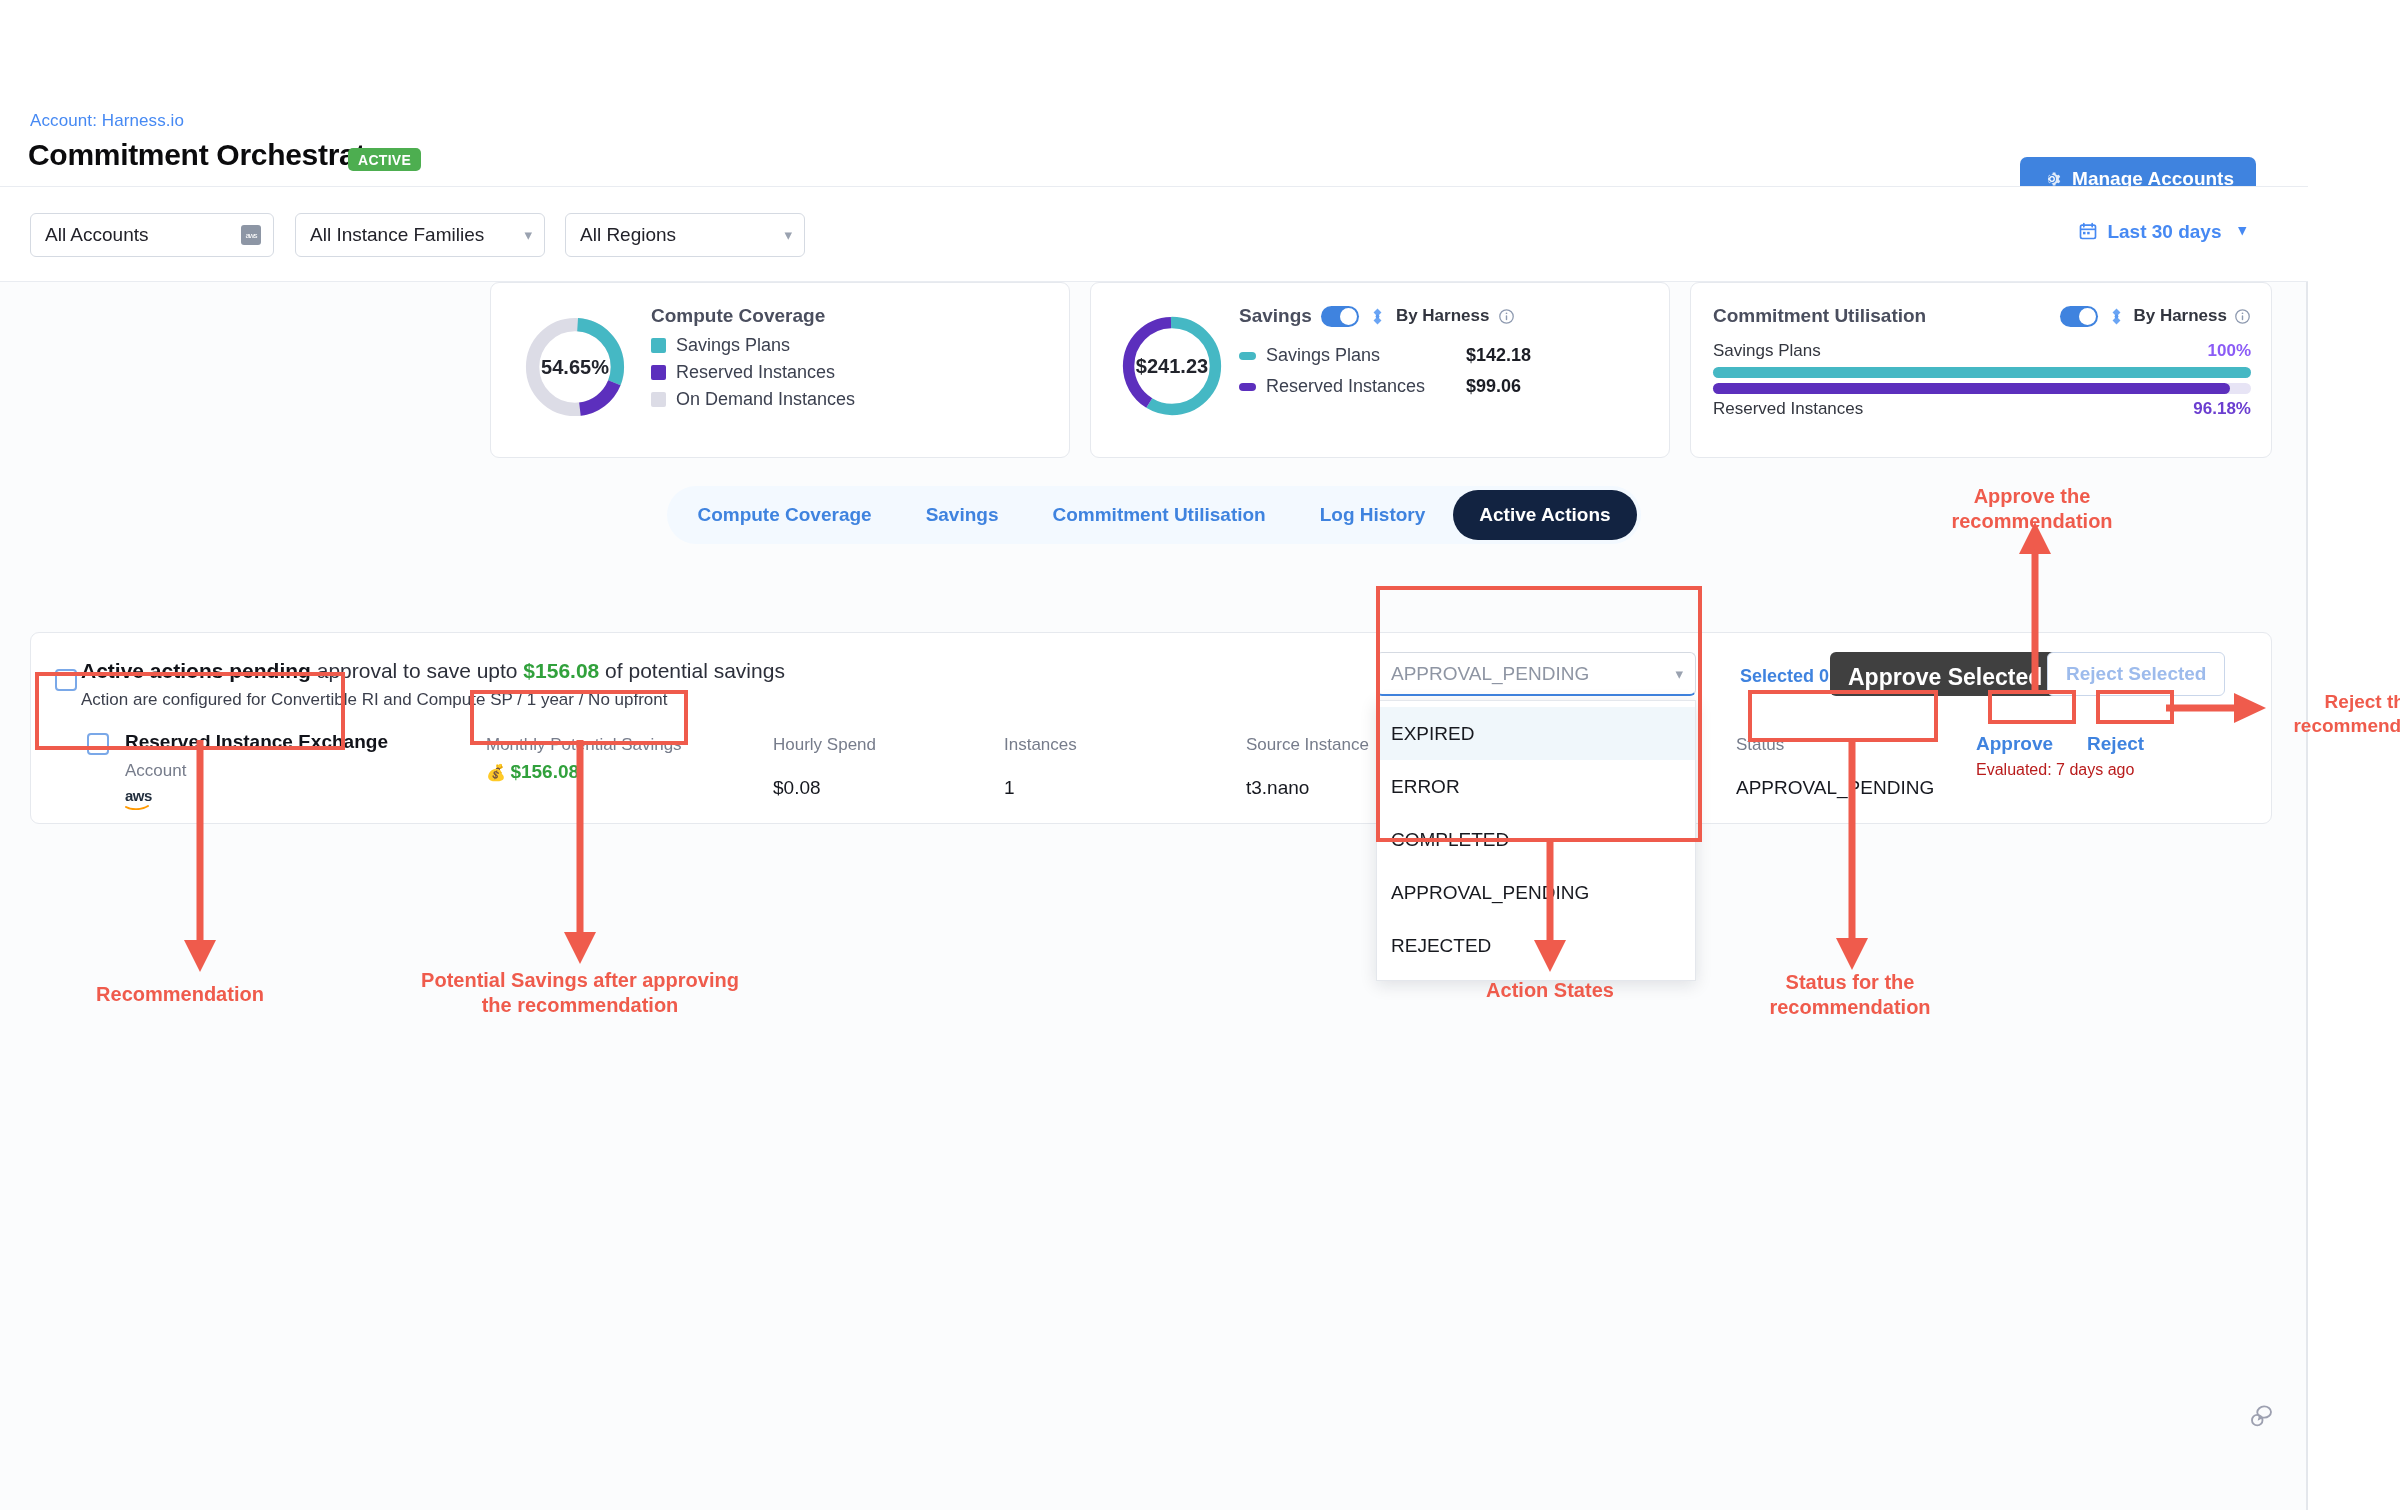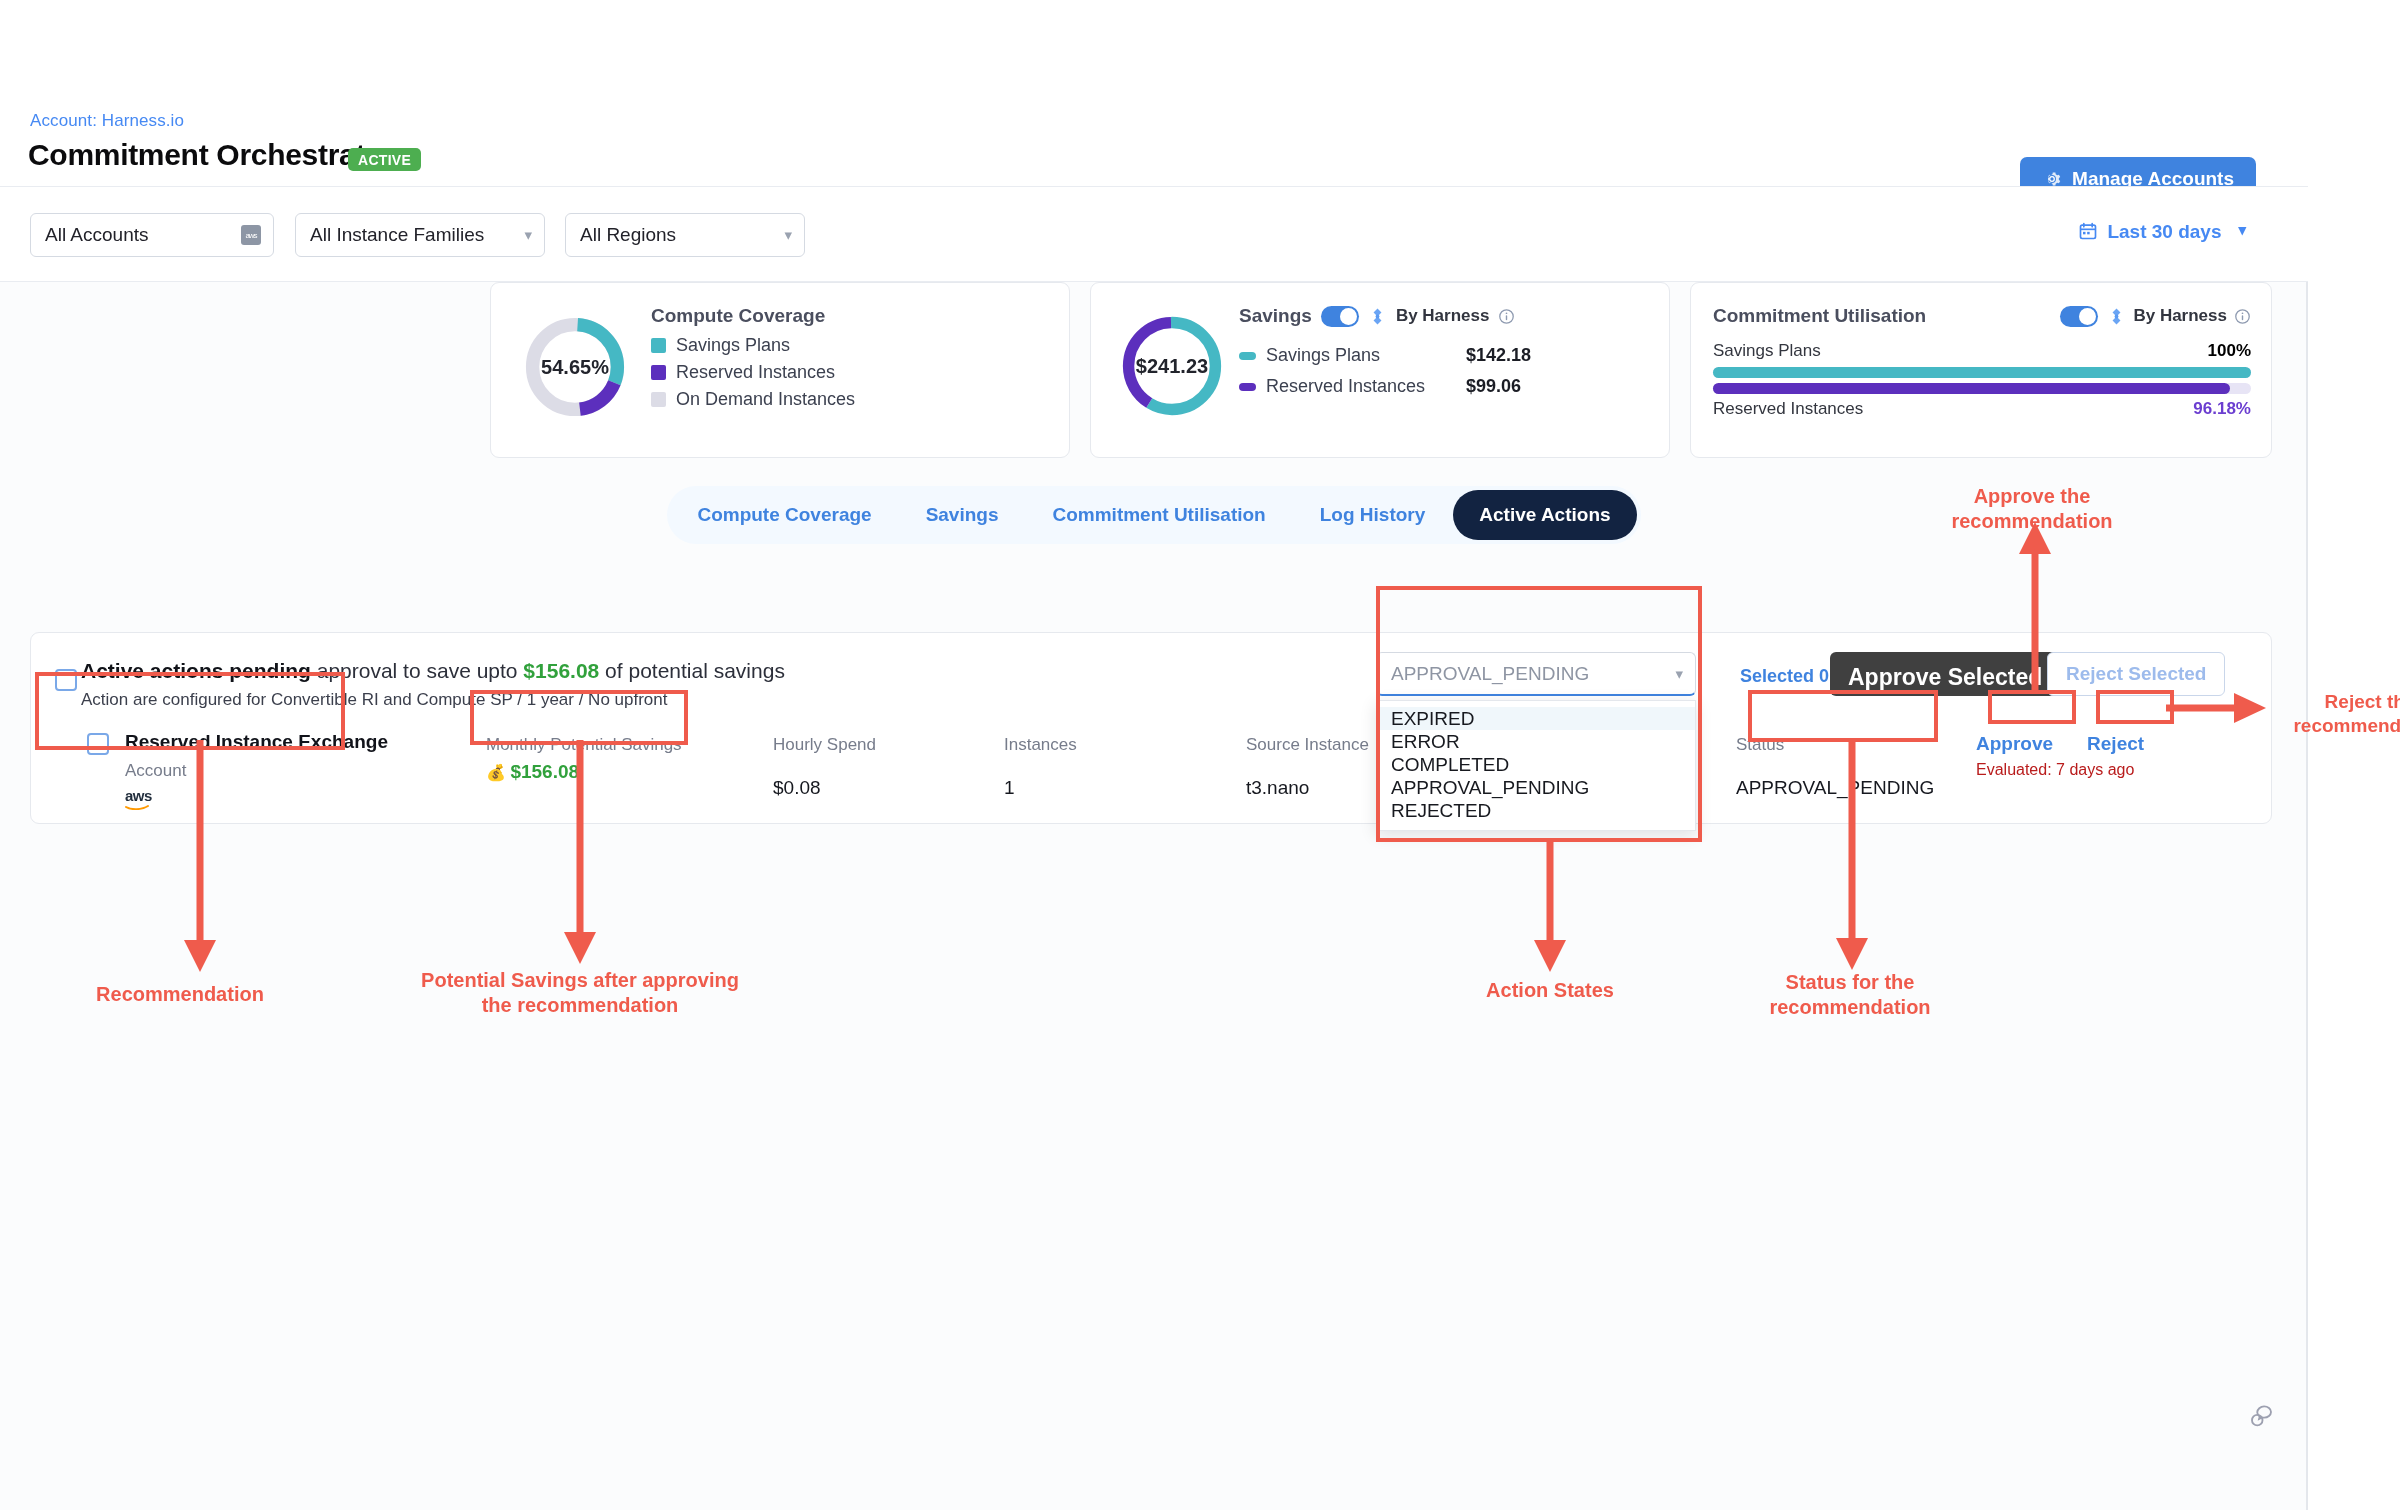--- a/index.html
+++ b/index.html
@@ -185,21 +185,21 @@
     border: 1px solid #d5dae2; border-radius: 6px; background:#fff;
     display:flex; align-items:center; padding: 0 12px 0 14px; cursor:pointer;
     border-bottom: 2px solid #3f83df;
   }
   .ddl .lbl { flex:1; font-size:19px; color:#8e95a3; }
   .ddl-menu {
     position:absolute; left: 1376px; top: 634px; width: 320px;
     background:#fff; border:1px solid #e4e7ec; box-shadow: 0 4px 16px rgba(16,24,40,.12);
     padding: 6px 0 8px;
   }
-  .ddl-item { height: 23px; display:flex; align-items:center; padding: 0 14px; font-size:19px; color:#17191f; cursor:pointer; }
+  .ddl-item { height: 53px; display:flex; align-items:center; padding: 0 14px; font-size:19px; color:#17191f; cursor:pointer; }
   .ddl-item.hl { background:#f0f7fb; }
 
   
   .ann-box { position:absolute; border: 4px solid #ef5b4c; pointer-events:none; }
   .ann-text {
     position:absolute; color:#ef5b4c; font-weight:bold; text-align:center; line-height:1.25;
     font-size: 20px;
   }
   .arrow { position:absolute; pointer-events:none; }
 
@@ -333,21 +333,21 @@
         <span class="byharness" style="margin-right:7px">By Harness</span>
         <svg class="info-i" viewBox="0 0 24 24">
           <circle cx="12" cy="12" r="9.5" fill="none" stroke="#8e9ab0" stroke-width="1.8"></circle>
           <circle cx="12" cy="7.4" r="1.2" fill="#8e9ab0"></circle>
           <rect x="11" y="10.2" width="2" height="7.2" rx="1" fill="#8e9ab0"></rect>
         </svg>
       </div>
 
       <div class="c4-row" style="top:58px;">
         <span style="color:#33363f">Savings Plans</span>
-        <span style="color:#000000; font-weight:bold">100%</span>
+        <span style="color:#8b5cf6; font-weight:bold">100%</span>
       </div>
       <div class="c4-bar" style="top:84px;">
             <i style="background:#45b8c4; width:100%"></i>
           </div>
       <div class="c4-bar" style="top:100px;">
             <i style="background:#5c2fbd; width:96.18%"></i>
           </div>
       <div class="c4-row" style="top:116px;">
         <span style="color:#33363f">Reserved Instances</span>
         <span style="color:#6b3ed0; font-weight:bold">96.18%</span>

